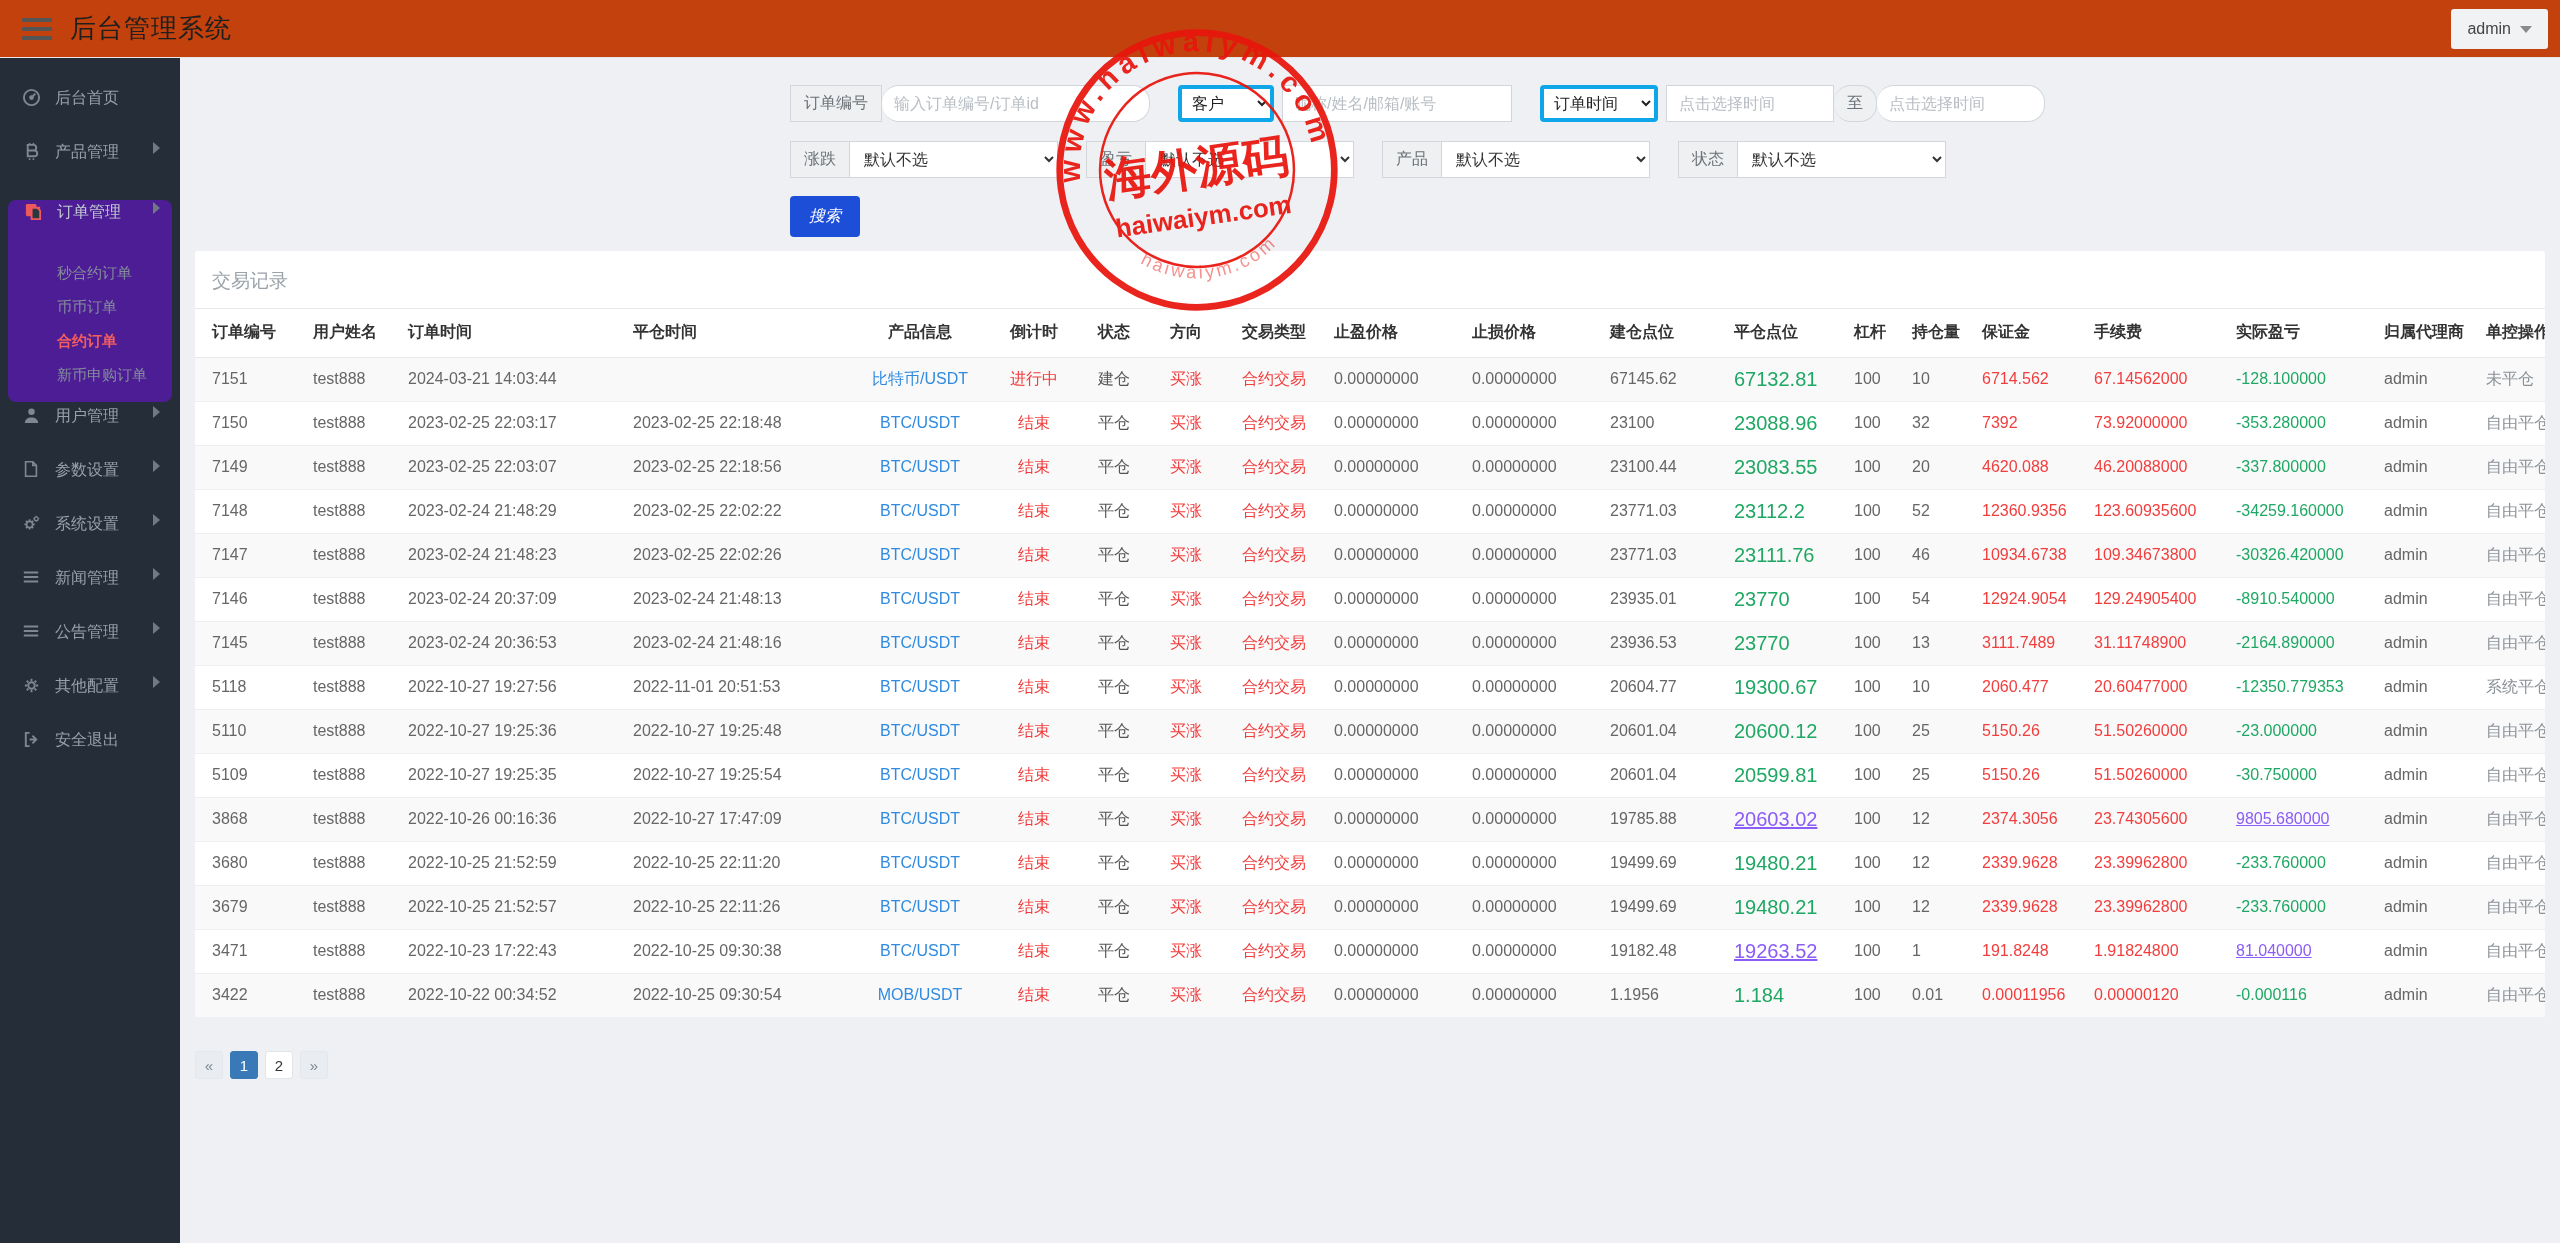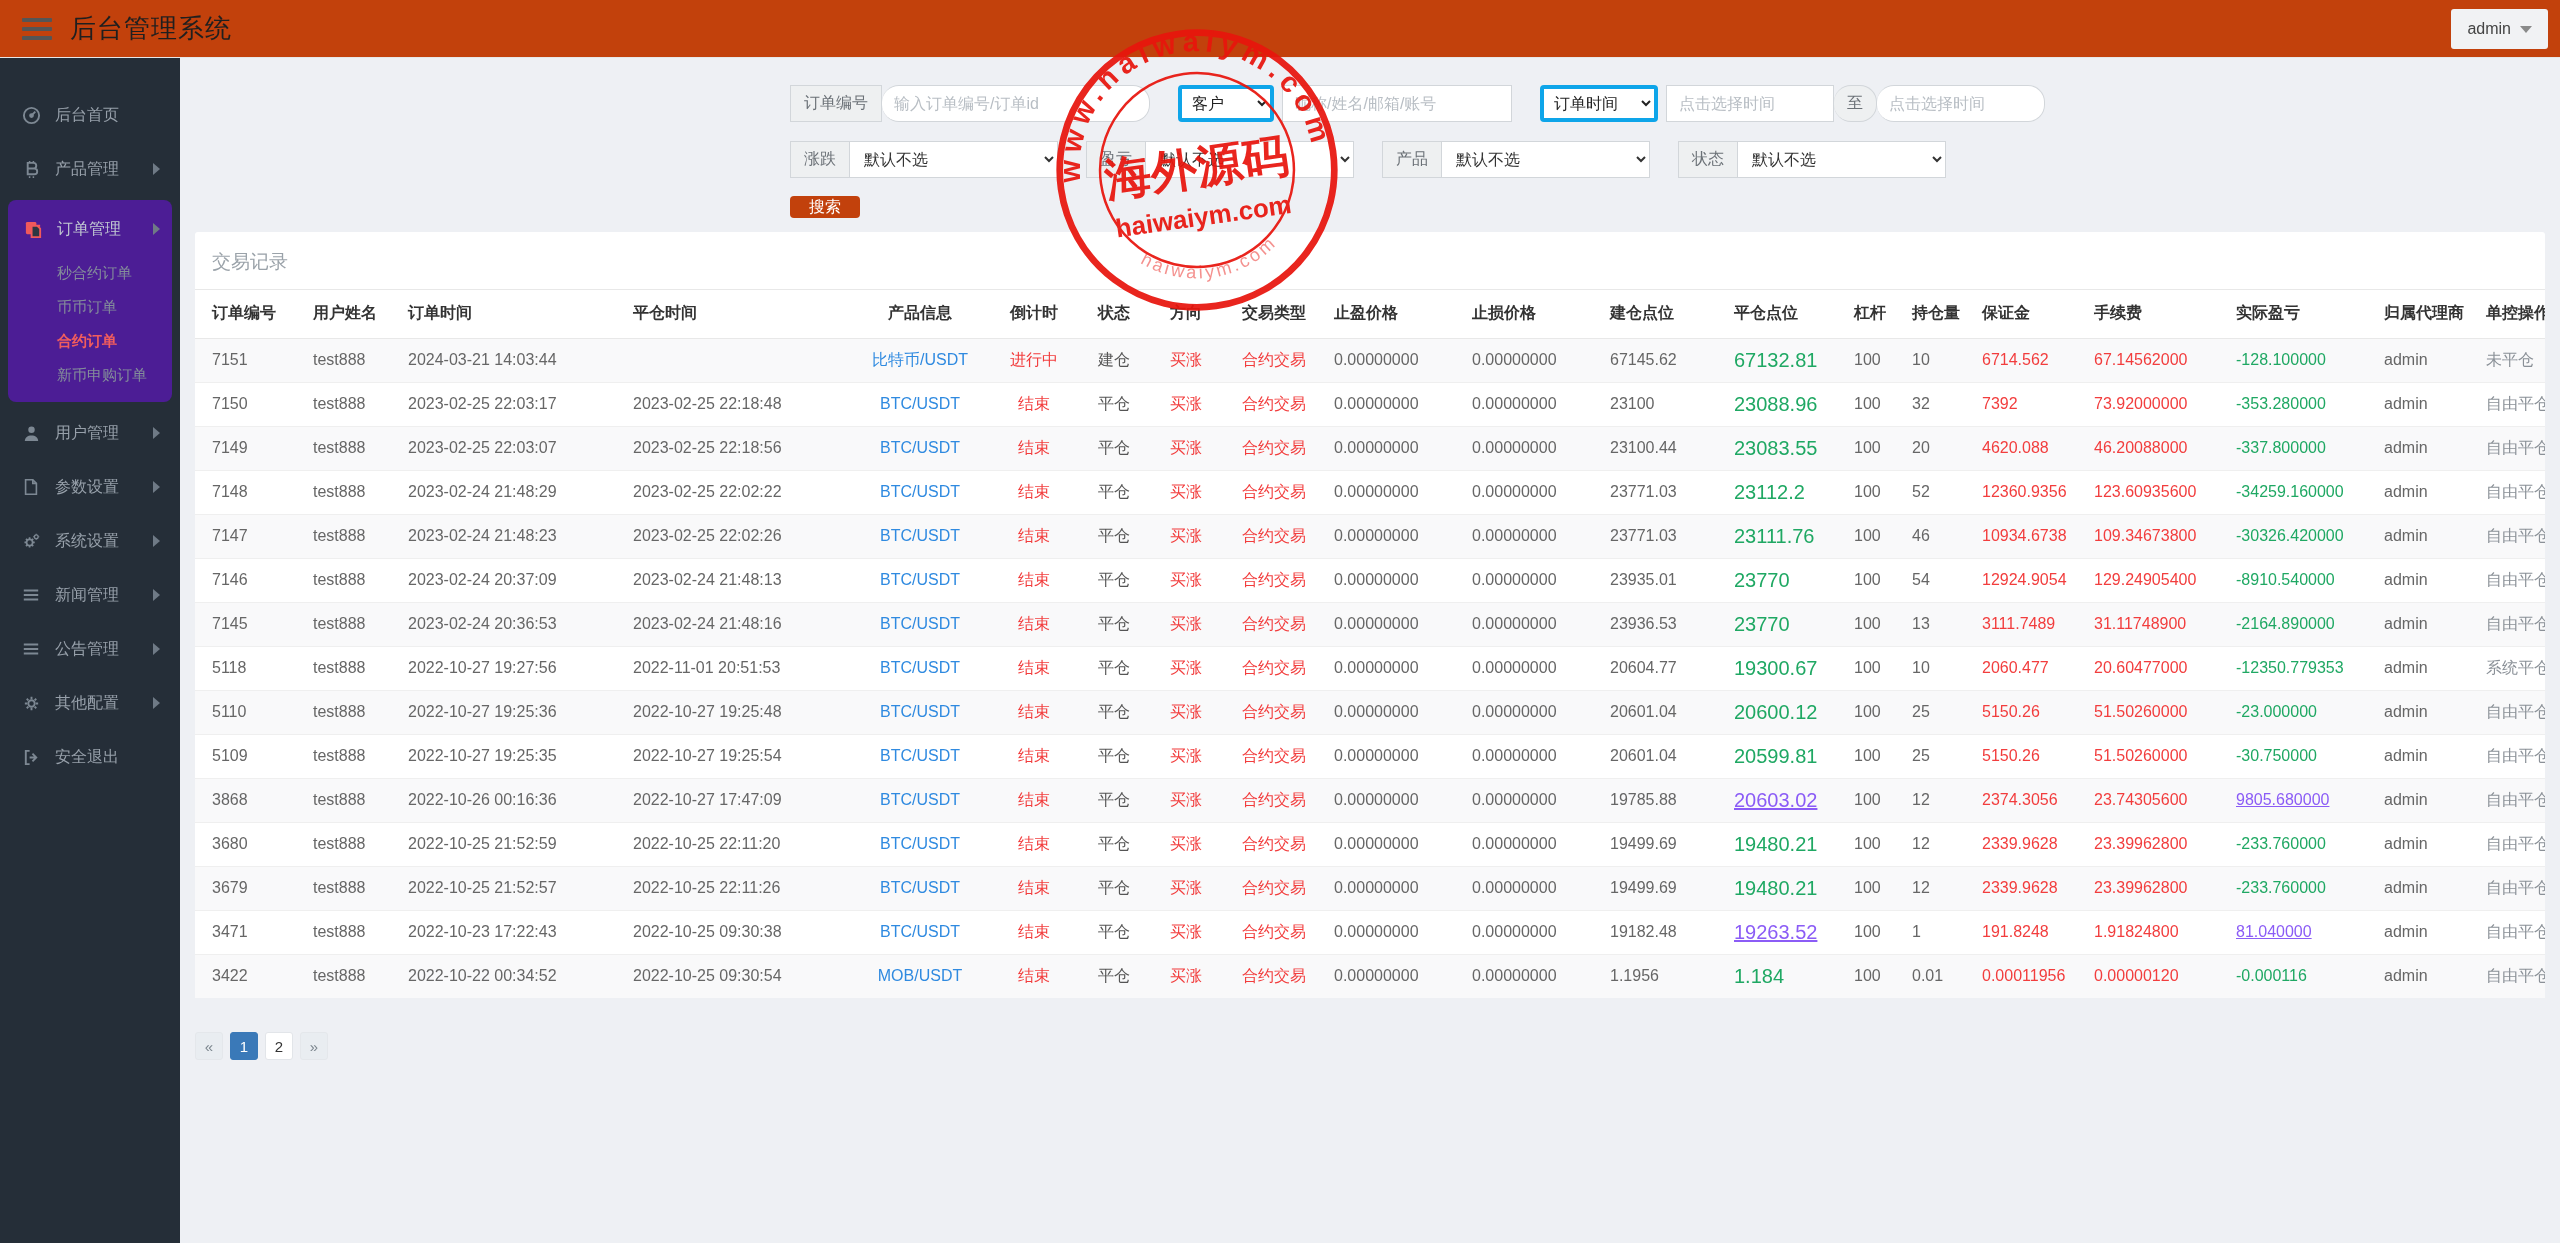--- a/index.html
+++ b/index.html
@@ -12,21 +12,21 @@
   .hamburger { margin-left:22px; width:30px; cursor:pointer; }
   .hamburger span { display:block; height:4px; background:#555; margin:5px 0; border-radius:1px; }
   .app-title { margin-left:18px; font-size:26px; font-weight:500; color:#1f1f1f; letter-spacing:1px; }
   .user-chip { position:absolute; right:12px; top:9px; height:40px; padding:0 16px; background:#f1f2f4;
                border-radius:3px; display:flex; align-items:center; gap:9px; font-size:16px; color:#444; cursor:pointer; }
   .caret-down { width:0; height:0; border-left:6px solid transparent; border-right:6px solid transparent;
                 border-top:7px solid #8a8a8a; }
 
   
   .sidebar { position:absolute; top:58px; left:0; width:180px; height:1185px; background:#252e38; padding-top:30px; z-index:5; }
-  .menu-item { height:54px; display:flex; align-items:center; padding:0 20px; color:#97a0aa; font-size:16px; cursor:pointer; }
+  .menu-item { height:54px; display:flex; padding:0 20px; color:#97a0aa; font-size:16px; cursor:pointer; }
   .menu-item .mi-icon { width:22px; display:flex; justify-content:center; margin-right:13px; color:#7d8893; flex:none; }
   .menu-item .mi-label { flex:1; white-space:nowrap; }
   .caret-right { width:0; height:0; border-top:6px solid transparent; border-bottom:6px solid transparent;
                  border-left:7px solid #6f7a86; margin-left:6px; flex:none; }
   .submenu-group { margin:4px 8px; background:#4c1d95; border-radius:8px; padding:2px 0 10px 0; }
   .submenu-group .menu-item { padding:0 12px 0 14px; color:#c2cad2; }
   .submenu-group .menu-item .mi-icon { color:#f0595b; }
   .sub-item { height:34px; display:flex; align-items:center; padding-left:49px; font-size:15px; color:#848e9a; cursor:pointer; }
   .sub-item.active { color:#f25d5d; font-weight:bold; }
   .mi-icon svg { display:block; }
@@ -41,22 +41,22 @@
   .filter-row.r3 { margin-top:18px; }
   .grp { display:flex; align-items:stretch; height:37px; }
   .addon { background:#eef0f1; border:1px solid #d2d6da; color:#6b7177; font-size:16px;
            display:flex; align-items:center; padding:0 13px; white-space:nowrap; }
   .grp .addon + input, .grp input + .addon { border-left:none;border-radius:17px; }
   .grp input { border:1px solid #d2d6da; background:#fff; font-size:16px; padding:0 12px; color:#333; outline:none; }
   .grp input::placeholder { color:#b8bec4; }
   .grp select { height:37px; font-size:16px; color:#222; background:#fff; border:4px solid #0ea5e9; border-radius:4px; padding:0 6px; outline:none; }
   .grp select.flat { border:1px solid #d2d6da; border-left:none; border-radius:0; width:208px; color:#333; padding:0 10px; }
   .gap { width:28px; flex:none; }
-  .btn-search { height:22px; padding:0 19px; background:#c2410c; color:#fff; font-size:16px; border:none;
-                border-radius:4px; cursor:pointer; }
+  .btn-search { height:41px; padding:0 19px; background:#1d4ed8; color:#fff; font-size:16px; border:none;
+                border-radius:4px; cursor:pointer;font-style:italic; }
 
   
   .card { margin:14px 15px 0 15px; background:#fff; border-radius:3px; }
   .card-title { font-size:19px; color:#9aa2a9; padding:17px 17px 14px 17px; border-bottom:1px solid #e8e8e8; }
   table { width:100%; border-collapse:collapse; table-layout:fixed; }
   thead th { font-size:16px; color:#333; font-weight:bold; text-align:left; height:48px; padding:0 8px;
              border-bottom:1px solid #e8e8e8; white-space:nowrap; overflow:hidden; }
   tbody td { font-size:16px; color:#666; height:44px; padding:0 8px; white-space:nowrap; overflow:hidden; }
   tbody tr:nth-child(odd) { background:#f9f9fa; }
   tbody tr + tr td { border-top:1px solid #efefef; }

